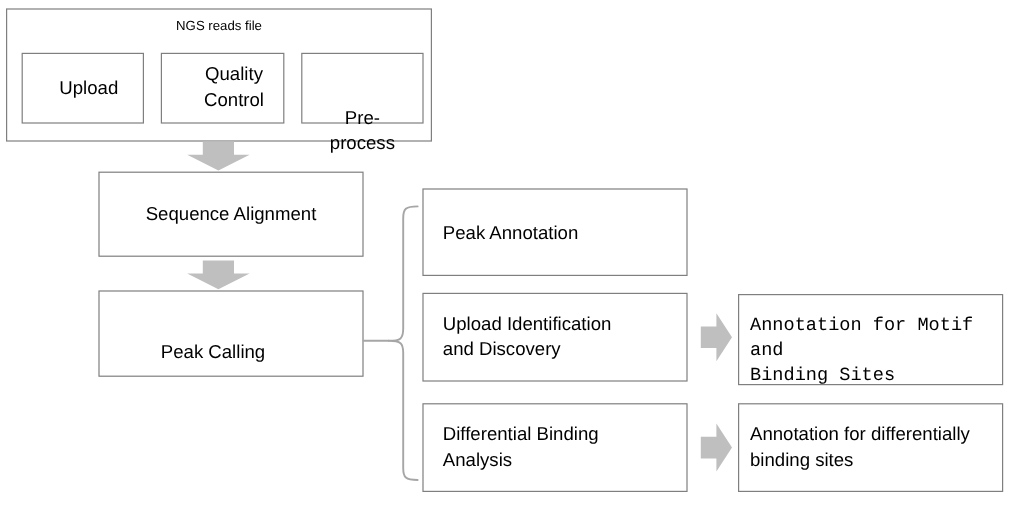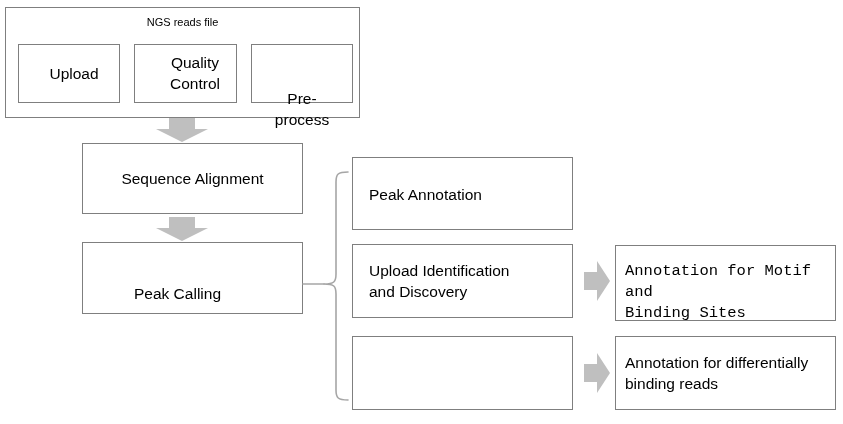--- a/index.html
+++ b/index.html
@@ -107,34 +107,36 @@
   </div>
 
   <div class="box" style="left:352px; top:157px; width:221px; height:73px;"></div>
   <div class="box-label label-left" style="left:369px; width:200px; top:184px;">Peak Annotation</div>
 
   <div class="box" style="left:352px; top:244px; width:221px; height:74px;"></div>
   <div class="box-label label-left" style="left:369px; width:200px; top:260px;">Upload Identification
 and Discovery</div>
 
   <div class="box" style="left:352px; top:336px; width:221px; height:74px;"></div>
+  <div class="box-label label-left" style="left:369px; width:200px; top:352px;">Differential Binding
+Analysis</div>
 
   <div class="arrow-right" style="left:584px; top:261px; width:26px; height:40px;">
     <svg width="26" height="40" viewBox="0 0 26 40">
       <polygon points="0,11 13,11 13,0 26,20 13,40 13,29 0,29" fill="#bfbfbf"></polygon>
     </svg>
   </div>
 
   <div class="arrow-right" style="left:584px; top:353px; width:26px; height:40px;">
     <svg width="26" height="40" viewBox="0 0 26 40">
       <polygon points="0,11 13,11 13,0 26,20 13,40 13,29 0,29" fill="#bfbfbf"></polygon>
     </svg>
   </div>
 
   <div class="box" style="left:615px; top:245px; width:221px; height:76px;"></div>
   <div class="box-label label-left" style="left:625px; width:210px; top:261px;font-family:Liberation Mono, monospace;">Annotation for Motif and
 Binding Sites</div>
 
   <div class="box" style="left:615px; top:336px; width:221px; height:74px;"></div>
   <div class="box-label label-left" style="left:625px; width:215px; top:352px;">Annotation for differentially
-binding reads</div>
+binding sites</div>
 
 </div>
 
 </body></html>

